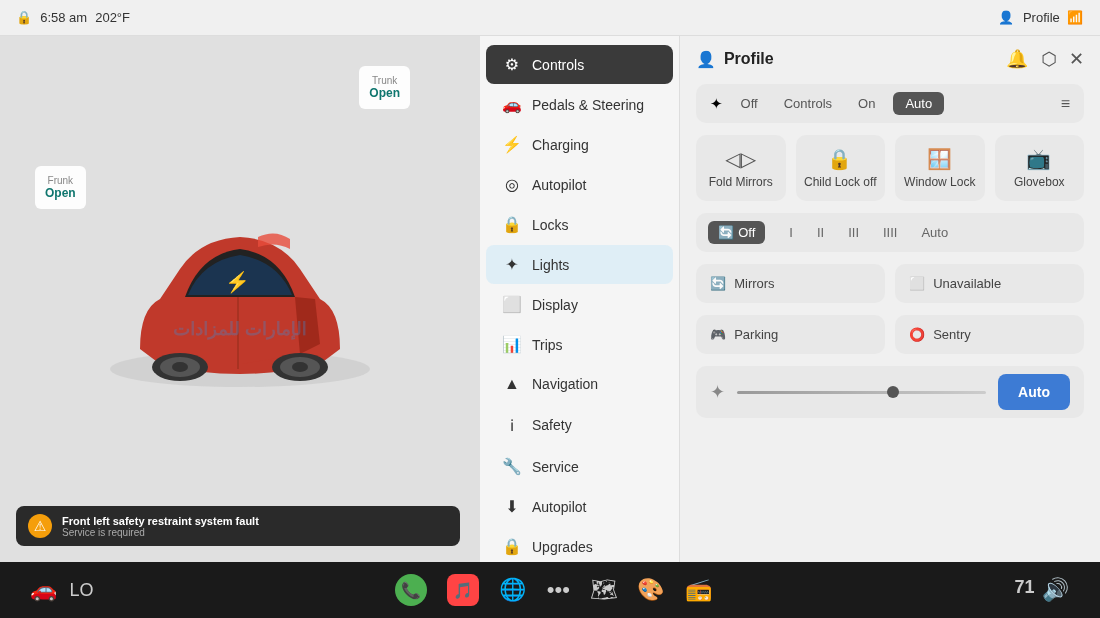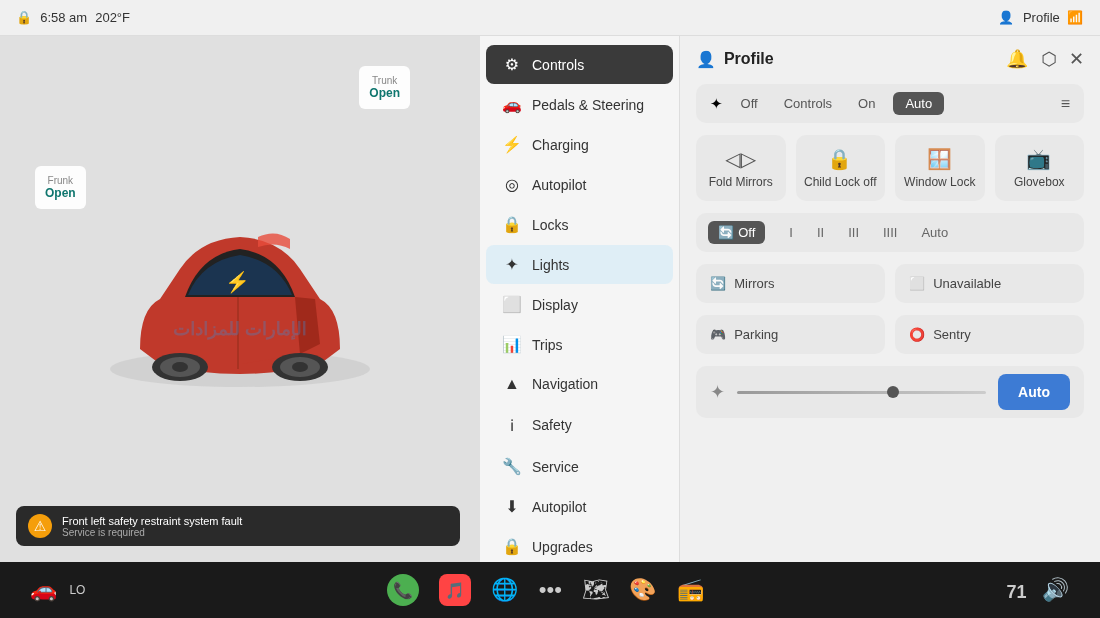--- a/index.html
+++ b/index.html
@@ -100,21 +100,21 @@
     .warning-icon {
       width: 24px; height: 24px;
       background: #f59e0b;
       border-radius: 50%;
       display: flex; align-items: center; justify-content: center;
       font-size: 14px;
       color: white;
       flex-shrink: 0;
     }
     .warning-text { font-size: 11px; color: #fff; }
-    .warning-title { font-weight: 400; font-size: 11px; }
+    .warning-title { font-weight: 700; font-size: 11px; }
     .warning-sub { font-size: 10px; color: #aaa; }
 
     
     .watermark {
       position: absolute;
       top: 50%;
       left: 50%;
       transform: translate(-50%, -50%);
       text-align: right;
       opacity: 0.35;
@@ -311,23 +311,23 @@
     .taskbar {
       height: 56px;
       background: #1a1a1a;
       display: flex;
       align-items: center;
       justify-content: space-between;
       padding: 0 30px;
     }
     .taskbar-left { display: flex; align-items: center; gap: 12px; }
     .taskbar-center { display: flex; align-items: center; gap: 20px; }
-    .taskbar-right { display: flex; align-items: flex-end; gap: 16px; }
+    .taskbar-right { display: flex; align-items: flex-start; gap: 8px; }
     .taskbar-icon { font-size: 22px; color: #ccc; cursor: pointer; }
-    .taskbar-text { color: #ccc; font-size: 12px; }
+    .taskbar-text { color: #ccc; font-size: 18px; }
     .taskbar-temp { color: #ccc; font-size: 18px; font-weight: 600; }
     .call-icon {
       width: 32px; height: 32px;
       background: #4CAF50;
       border-radius: 50%;
       display: flex; align-items: center; justify-content: center;
       color: white;
       font-size: 16px;
       cursor: pointer;
     }

